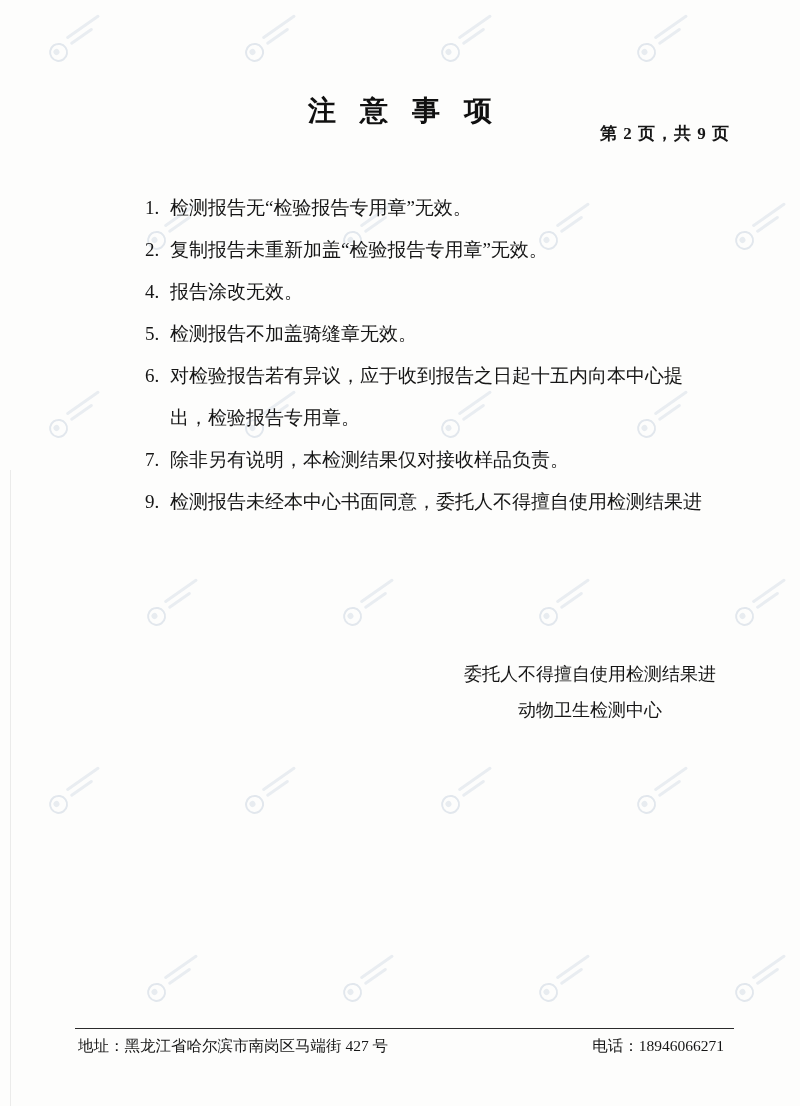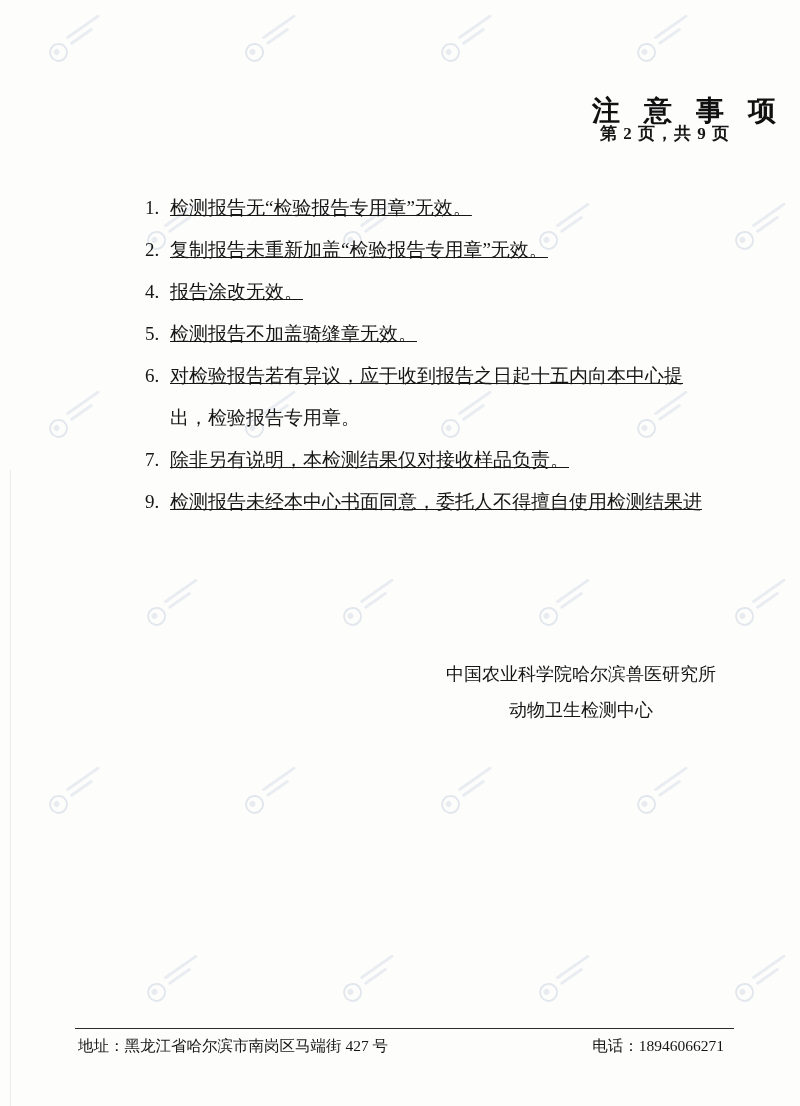--- a/index.html
+++ b/index.html
@@ -35,37 +35,37 @@
   .wm-lines i:nth-child(2){width:27px;}
 
   
   .scan-line{
     position:absolute;left:10px;top:470px;bottom:0;width:1px;
     background:rgba(0,0,0,.07);
   }
 
   .title{
     position:absolute;top:92px;left:0;width:100%;
-    text-align:right;
+    text-align:center;
     font-size:28px;font-weight:bold;
     letter-spacing:24px;padding-left:24px;box-sizing:border-box;
     color:#101010;
   }
   .page-indicator{
     position:absolute;top:122px;right:70px;
     font-size:17px;font-weight:bold;letter-spacing:1px;
   }
 
   .notes{
     position:absolute;left:120px;top:187px;width:578px;
     font-size:19px;line-height:42px;
   }
   .item-line{white-space:nowrap;}
   .item-line .num{display:inline-block;width:25px;}
-  .item-line{padding-left:25px;text-decoration:underline;}
+  .item-line{padding-left:25px;}
   .cont-indent{padding-left:50px;white-space:nowrap;}
   .cont-left{padding-left:0;white-space:nowrap;}
 
   .signature{
     position:absolute;top:656px;right:84px;
     text-align:center;
     font-size:18px;line-height:36px;
   }
 
   .footer-rule{
@@ -277,21 +277,21 @@
       </div>
       <div>
         <div class="item-line"><span class="num">7.</span>除非另有说明，本检测结果仅对接收样品负责。</div>
       </div>
       <div>
         <div class="item-line"><span class="num">9.</span>检测报告未经本中心书面同意，委托人不得擅自使用检测结果进</div>
       </div>
     </div>
 
   <div class="signature">
-    <div>中国农业科学院哈尔滨兽医研究所</div>
+    <div>委托人不得擅自使用检测结果进</div>
     <div>动物卫生检测中心</div>
   </div>
 
   <div class="footer-rule"></div>
   <div class="footer-row">
     <span>地址：黑龙江省哈尔滨市南岗区马端街 427 号</span>
     <span>电话：18946066271</span>
   </div>
 </div>
 

